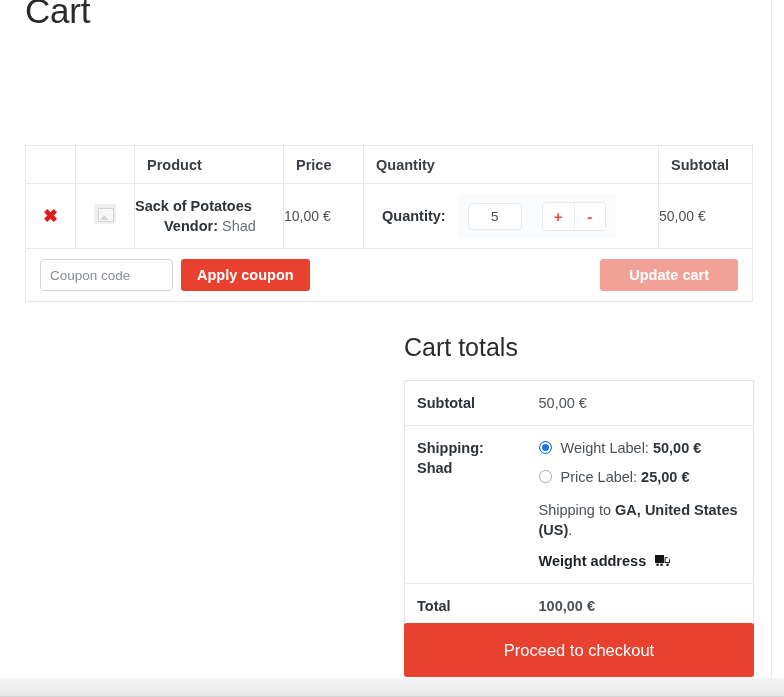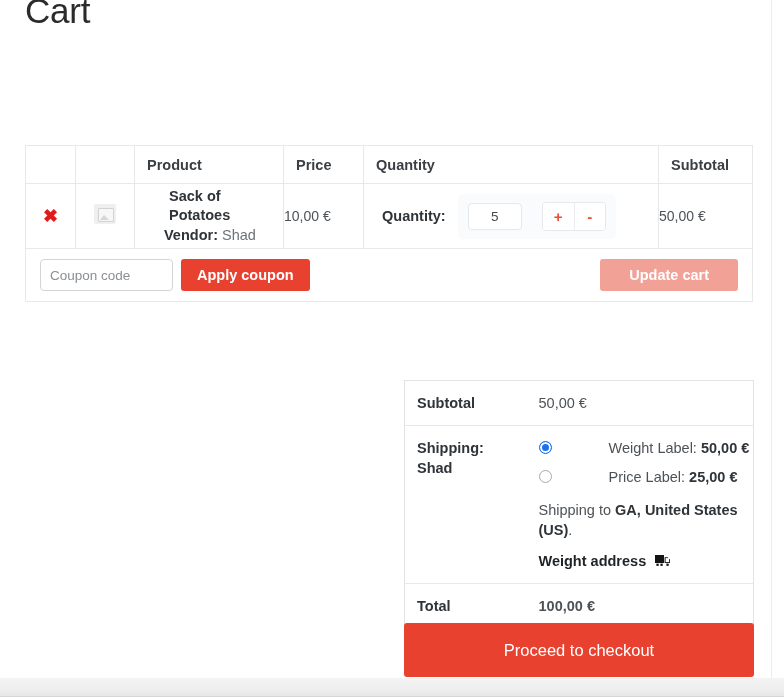--- a/index.html
+++ b/index.html
@@ -150,21 +150,20 @@
     border-right: 5px solid transparent;
     border-bottom: 5px solid #d6d6d6;
   }
 
   .product-cell { padding: 0 0 0 12px; }
   .product-name {
     font-size: 14.5px;
     font-weight: bold;
     color: #2f3439;
     line-height: 19px;
-    margin-left: 34px;
   }
   .product-vendor {
     font-size: 14.5px;
     color: #6d7277;
     line-height: 19px;
     margin-top: 1px;
   }
   .product-vendor b { color: #2f3439; margin-left: 29px; }
 
   .price-cell, .subtotal-cell {
@@ -300,21 +299,20 @@
     font-weight: bold;
     color: #2f3439;
     line-height: 20px;
   }
   .totals-table td { color: #4d5257; line-height: 20px; }
 
   .shipping-opt {
     display: flex;
     align-items: flex-start;
     margin-bottom: 9px;
-    gap: 48px;
   }
   .radio {
     width: 13px; height: 13px;
     border-radius: 50%;
     border: 1px solid #a9a9a9;
     background: #ffffff;
     flex: 0 0 auto;
     margin-top: 3px;
     margin-right: 9px;
     position: relative;
@@ -428,20 +426,21 @@
           <div class="actions-inner">
             <input class="coupon-input" type="text" placeholder="Coupon code" style="">
             <button class="btn-apply">Apply coupon</button>
             <button class="btn-update">Update cart</button>
           </div>
         </td>
       </tr>
     </tbody>
   </table>
 
+  <h2 class="totals-title">Cart totals</h2>
 
   <table class="totals-table">
     <tbody>
       <tr>
         <th>Subtotal</th>
         <td>50,00 €</td>
       </tr>
       <tr>
         <th><span>Shipping:</span><br><span>Shad</span></th>
         <td>

